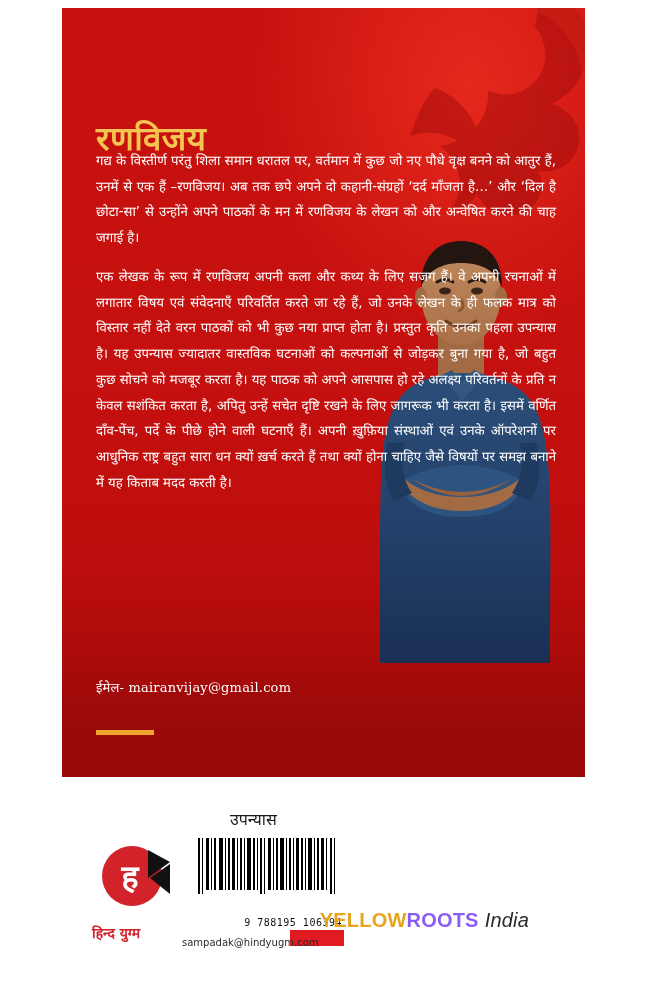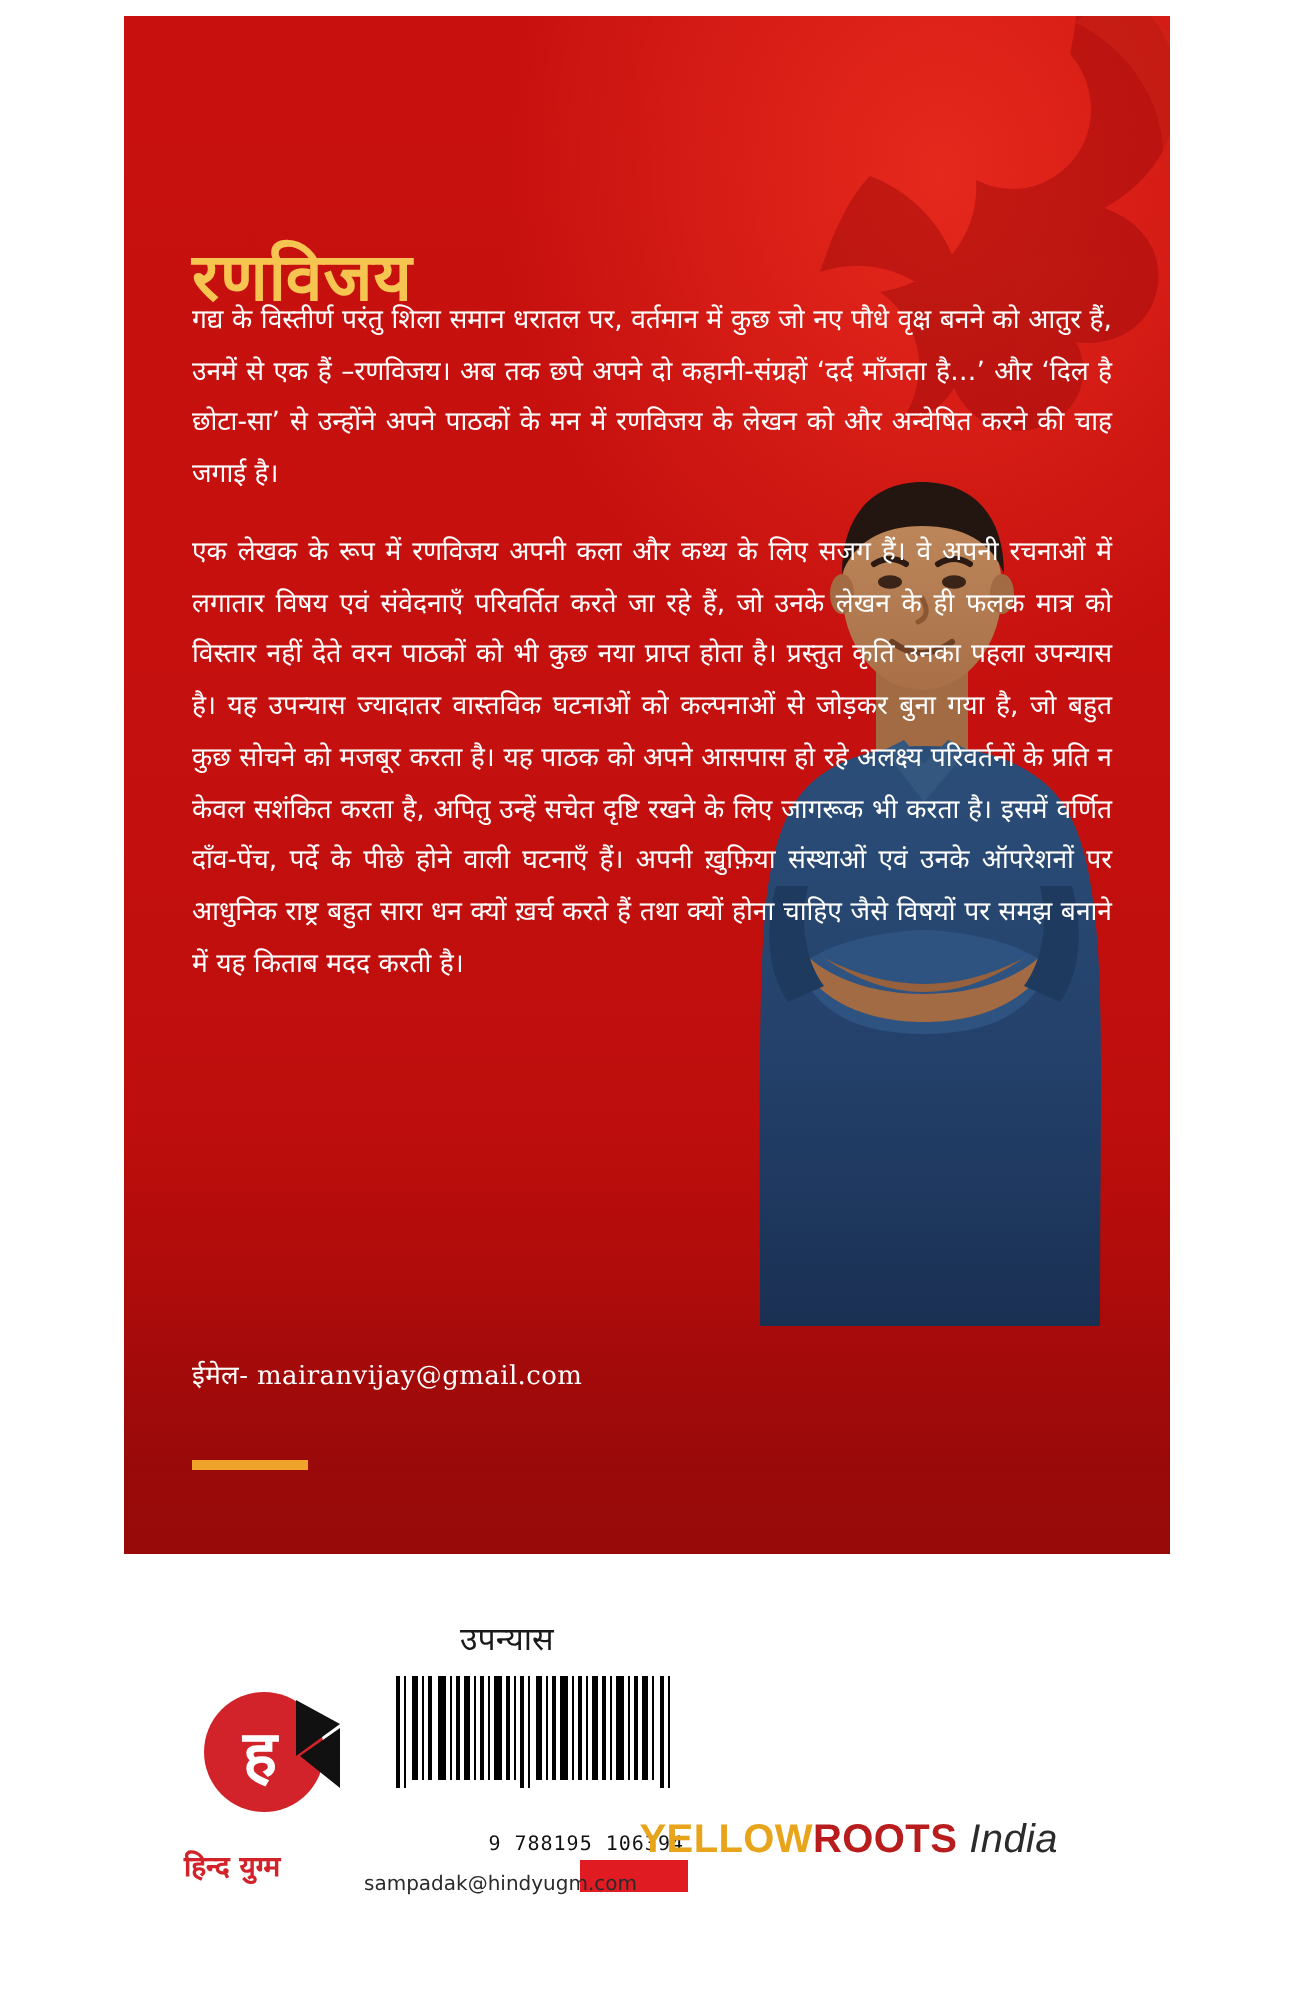--- a/index.html
+++ b/index.html
@@ -208,21 +208,21 @@
   .imprint {
     position: absolute;
     right: 56px;
     bottom: 60px;
     font-family: "Liberation Sans", sans-serif;
     font-size: 20px;
     letter-spacing: 0.2px;
     white-space: nowrap;
   }
   .imprint .yellow { color: #e8a51c; font-weight: 700; }
-  .imprint .roots  { color: #b91c1c; font-weight: 700; }
+  .imprint .roots  { color: #8b5cf6; font-weight: 700; }
   .imprint .india  { color: #2b2b2b; font-style: italic; font-weight: 400; margin-left: 6px; margin-top: 20px;}
 </style>
 </head>
 <body>
 
 <div class="page">
   <div class="cover">
 
     <svg class="dragon" viewBox="0 0 300 330" xmlns="http://www.w3.org/2000/svg">
       <g fill="#9c0a0a" opacity="0.85">

